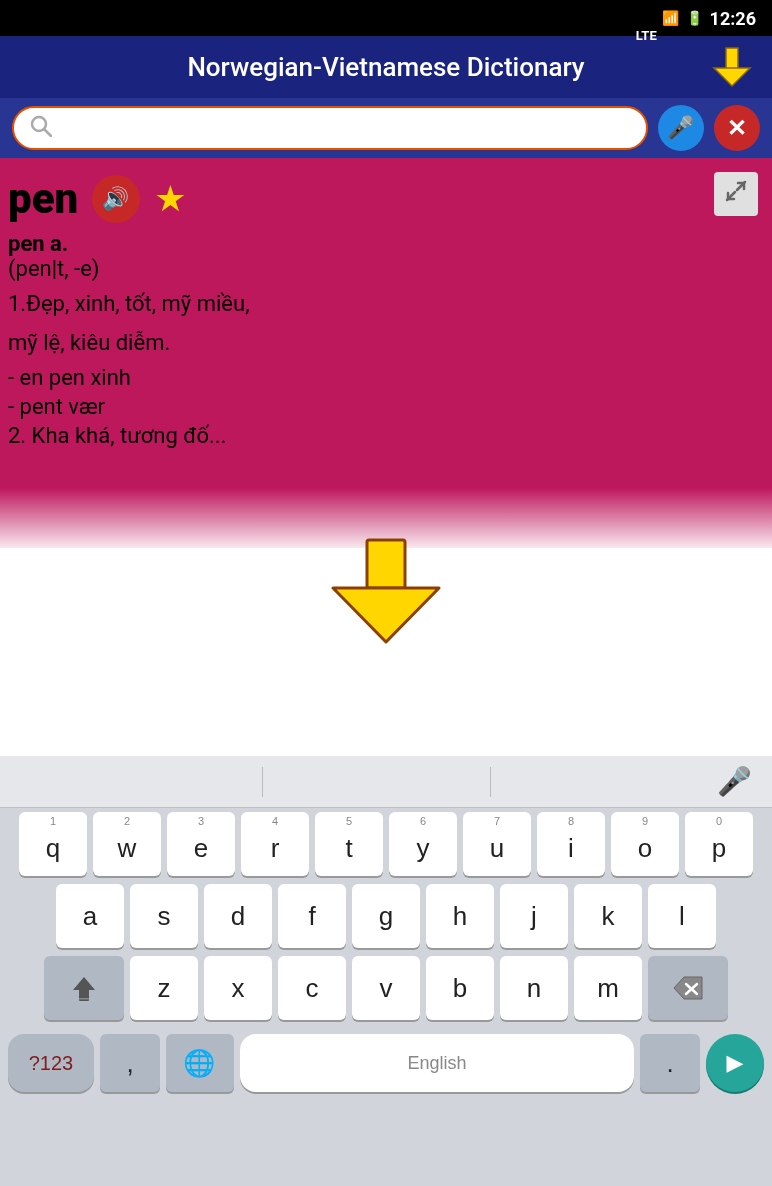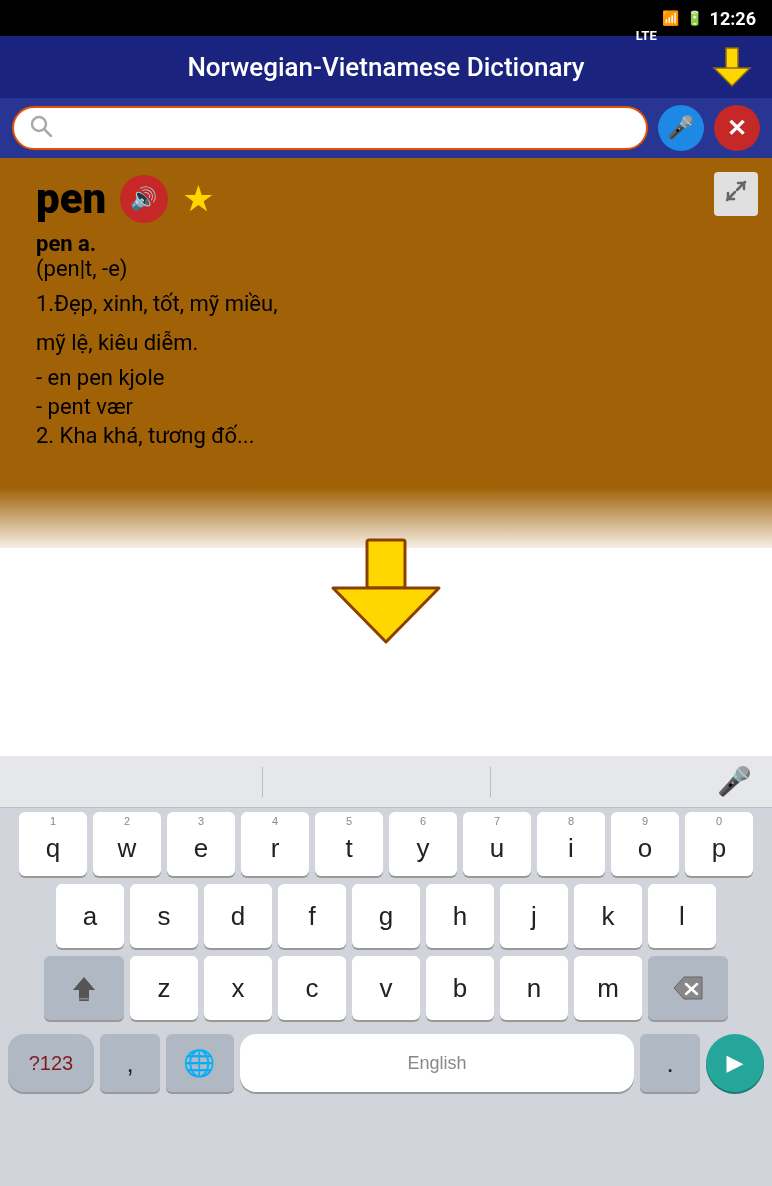--- a/index.html
+++ b/index.html
@@ -126,22 +126,22 @@
       justify-content: center;
     }
     .close-icon {
       font-size: 24px;
       color: #fff;
       font-weight: bold;
     }
 
     
     .dict-content {
-      background: #a16207;
-      padding: 16px 20px 8px 36px;
+      background: #be185d;
+      padding: 16px 20px 8px 8px;
       height: 390px;
       overflow: hidden;
       position: relative;
     }
     .word-header {
       display: flex;
       align-items: center;
       gap: 14px;
       margin-bottom: 8px;
     }
@@ -457,21 +457,21 @@
         <line x1="4" y1="22" x2="12" y2="14" stroke="#666" stroke-width="2.5" stroke-linecap="round"></line>
         <line x1="14" y1="12" x2="22" y2="4" stroke="#666" stroke-width="2.5" stroke-linecap="round"></line>
       </svg>
     </span>
   </button>
 
   <div class="word-pos">pen a.</div>
   <div class="word-phonetic">(pen|t, -e)</div>
   <div class="word-meaning">1.Đẹp, xinh, tốt, mỹ miều,</div>
   <div class="word-meaning">mỹ lệ, kiêu diễm.</div>
-  <div class="word-example">- en pen kjole</div>
+  <div class="word-example">- en pen xinh</div>
   <div class="word-example">- pent vær</div>
   <div class="word-example" style="overflow:hidden;white-space:nowrap;">2. Kha khá, tương đố...</div>
 
   <div class="fade-overlay"></div>
 </div>
 
 <div style="position:absolute; left:50%; top:538px; transform:translateX(-50%); z-index:20;">
   <svg width="110" height="106" viewBox="0 0 110 106">
     <rect x="36" y="2" width="38" height="48" fill="#FFD600" stroke="#8B4000" stroke-width="3" rx="2"></rect>
     <polygon points="2,50 108,50 55,104" fill="#FFD600" stroke="#8B4000" stroke-width="3" stroke-linejoin="round"></polygon>

